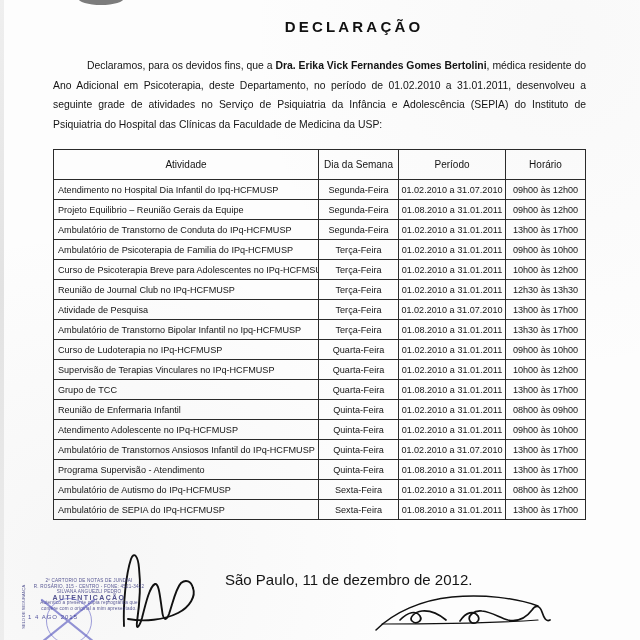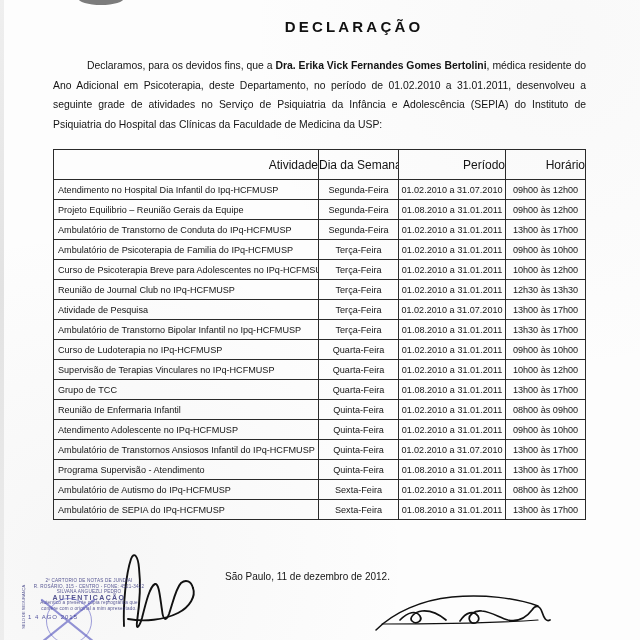--- a/index.html
+++ b/index.html
@@ -83,38 +83,38 @@
     border: 1px solid #2b2b2b;
     padding: 0;
     height: 19px;
     vertical-align: middle;
     font-weight: normal;
     overflow: hidden;
     white-space: nowrap;
   }
   .grade-table thead th {
     height: 29px;
-    font-size: 12px;
-    text-align: right;
+    font-size: 10px;
+    text-align: center;
   }
   .col-act   { width: 265px; }
   .col-day   { width: 80px; }
   .col-per   { width: 107px; }
   .col-hor   { width: 80px; }
 
   .grade-table td.c-act { text-align: left;   padding-left: 4px; }
   .grade-table td.c-day { text-align: center; }
   .grade-table td.c-per { text-align: center; }
   .grade-table td.c-hor { text-align: center; }
 
   
   .city-date {
     position: absolute;
     left: 225px; top: 571px;
-    font-size: 10px;
+    font-size: 15px;
     color: #141414;
   }
 
   
   .sig-svg { position: absolute; pointer-events: none; }
   #sig-left-svg  { left: 100px; top: 552px; }
   #sig-right-svg { left: 360px; top: 590px; }
 
   
   .notary-stamp {

